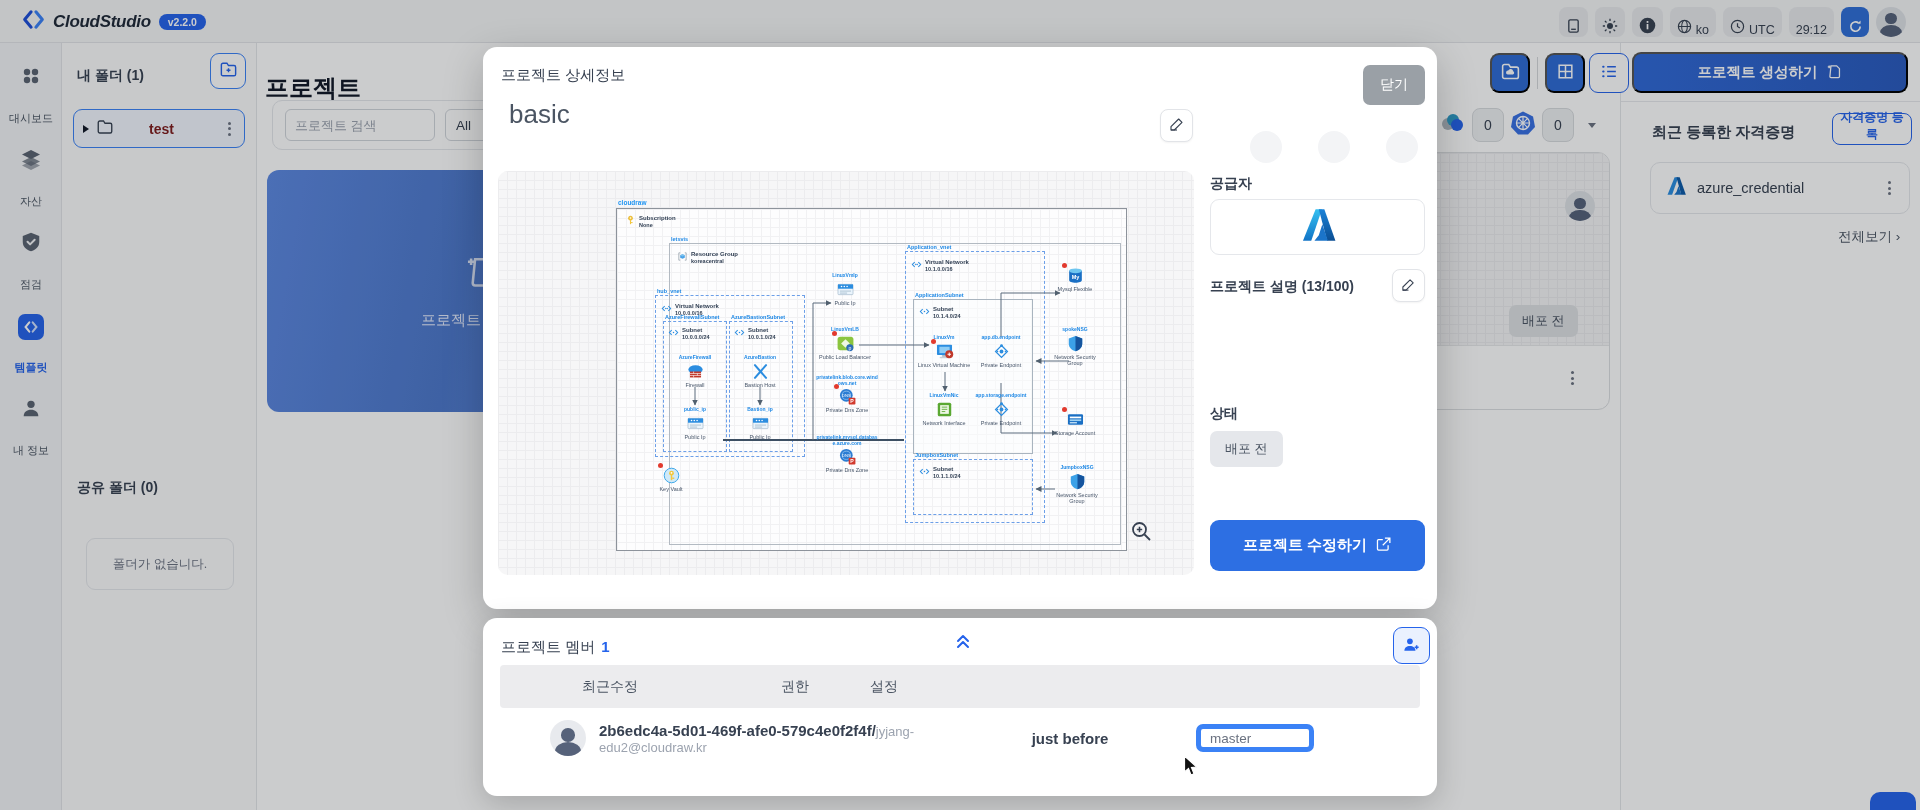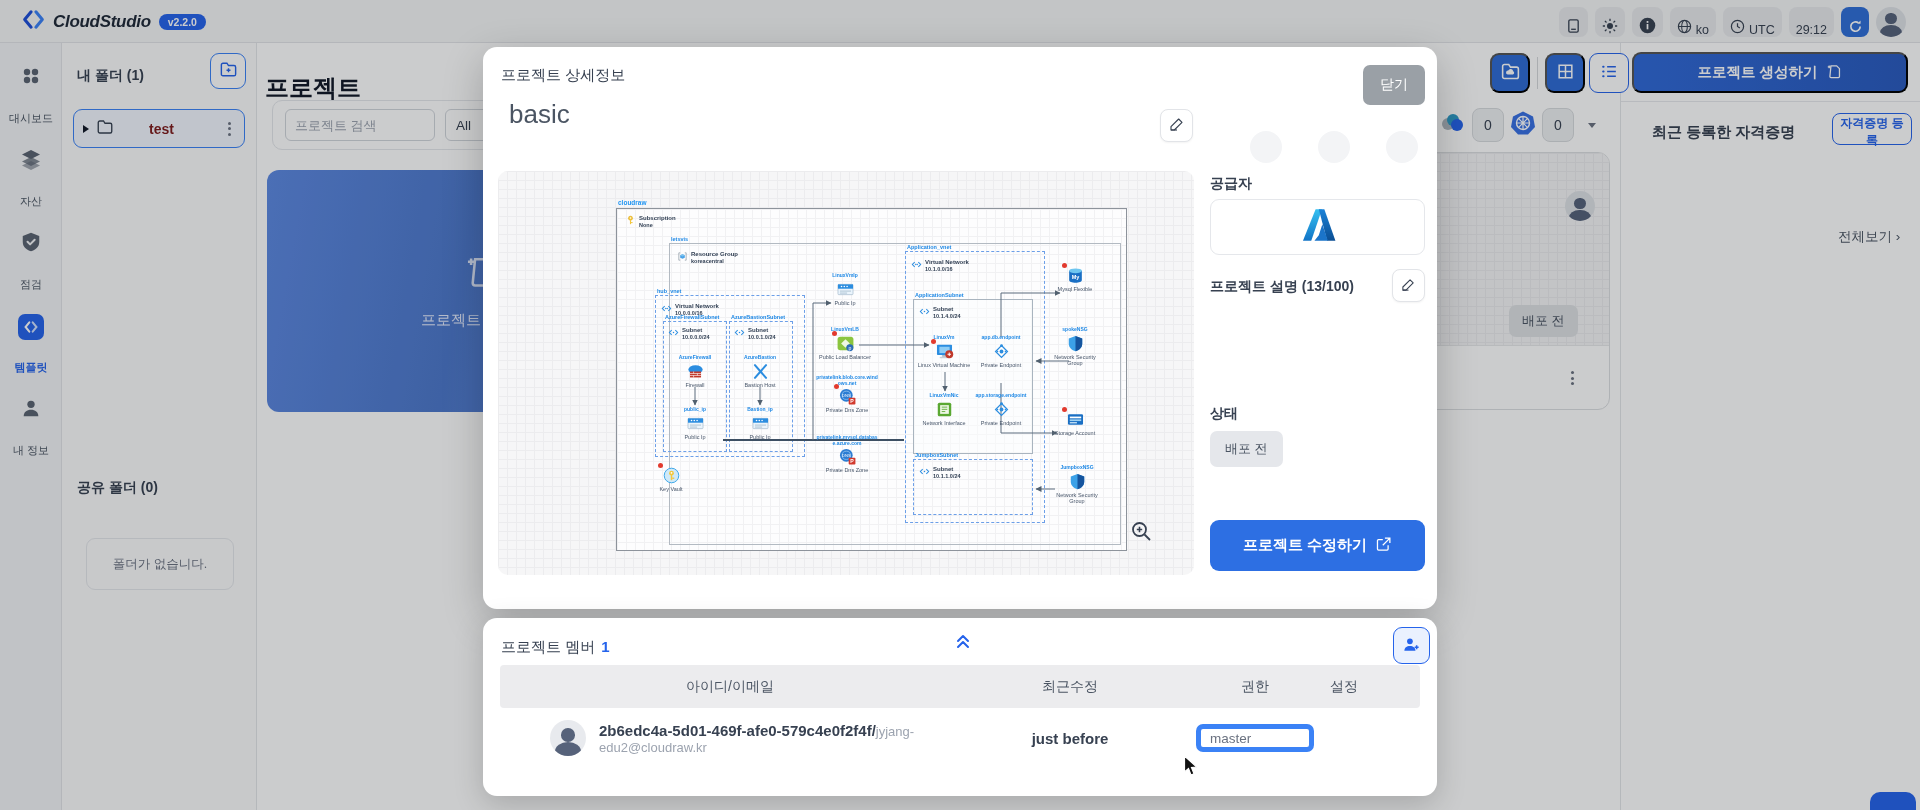--- a/index.html
+++ b/index.html
@@ -59,21 +59,21 @@
   .view-btn.line{background:#fff;border:1.5px solid #2563eb;}
   .btn-div{position:absolute;left:1537px;top:57px;width:1px;height:32px;background:#d6d8db;z-index:1;}
   .counters{position:absolute;left:1438px;top:108px;display:flex;align-items:center;gap:6px;z-index:1;}
   .cnt-box{width:32px;height:34px;border:1px solid #d7dadd;background:#eef0f2;border-radius:8px;display:flex;align-items:center;justify-content:center;font-size:14px;color:#374151;}
   .chev-down{width:0;height:0;border-top:5px solid #6b7280;border-left:4px solid transparent;border-right:4px solid transparent;margin-left:8px;}
 
   
   .rp-create{position:absolute;left:1632px;top:52px;width:276px;height:41px;border-radius:9px;background:linear-gradient(90deg,#3069d8,#2a5bbf);color:#fff;font-size:14.5px;font-weight:700;display:flex;align-items:center;justify-content:center;gap:8px;z-index:1;}
   .rp-hr{position:absolute;left:1621px;top:101px;width:299px;height:1px;background:#e7e9ec;z-index:1;}
   .rp-title{position:absolute;left:1652px;top:123px;font-size:15px;font-weight:700;color:#374151;z-index:1;}
-  .rp-reg{position:absolute;left:1832px;top:113px;width:80px;height:32px;border:1.5px solid #2563eb;border-radius:8px;background:#fff;color:#2563eb;font-size:12px;font-weight:700;display:flex;align-items:flex-start;justify-content:center;z-index:1;}
+  .rp-reg{position:absolute;left:1832px;top:113px;width:80px;height:32px;border:1.5px solid #2563eb;border-radius:8px;background:#fff;color:#2563eb;font-size:12px;font-weight:700;display:flex;align-items:flex-end;justify-content:center;z-index:1;}
   .cred-item{position:absolute;left:1650px;top:162px;width:260px;height:52px;border:1px solid #e5e7eb;border-radius:10px;background:#fff;display:flex;align-items:center;padding:0 14px;gap:10px;z-index:1;}
   .cred-item .cname{font-size:14.5px;color:#374151;flex:1;}
   .rp-viewall{position:absolute;left:1838px;top:228px;font-size:13.5px;color:#4b5563;z-index:1;}
   .corner-fab{position:absolute;left:1870px;top:792px;width:46px;height:40px;border-radius:10px;background:#2563eb;z-index:1;}
 
   
   .overlay{position:absolute;inset:0;background:rgba(10,14,20,.21);z-index:40;}
   .modal{position:absolute;left:483px;top:47px;width:954px;height:562px;background:#fff;border-radius:14px;box-shadow:0 12px 40px rgba(0,0,0,.22);z-index:50;}
   .modal2{position:absolute;left:483px;top:618px;width:954px;height:178px;background:#fff;border-radius:14px;box-shadow:0 8px 30px rgba(0,0,0,.18);z-index:50;}
   .m-title{position:absolute;left:18px;top:19px;font-size:15px;color:#374151;}
@@ -352,20 +352,33 @@
     <span><svg width="17" height="17" viewBox="0 0 24 24">
           <path d="M7 4 h8 l4 4 v11 a1.5 1.5 0 0 1 -1.5 1.5 h-10.5 a1.5 1.5 0 0 1 -1.5 -1.5 z" fill="none" stroke="#fff" stroke-width="1.8"></path>
           <path d="M4.5 7.5 v-4 M2.5 5.5 h4" stroke="#fff" stroke-width="1.8"></path>
         </svg></span>
   </button>
   <div class="rp-hr"></div>
   <div class="rp-title">최근 등록한 자격증명</div>
   <button class="rp-reg">
     <span>자격증명 등록</span>
   </button>
+  <div class="cred-item">
+    <span><svg width="22" height="22" viewBox="0 0 96 96">
+          <polygon points="42,10 58,10 31,86 11,86" fill="#2b8de0"></polygon>
+          <polygon points="50,10 64,10 91,86 71,86" fill="#0d5aa8"></polygon>
+          <polygon points="59,48 72,86 40,86 50,74" fill="#1b74c9"></polygon>
+        </svg></span>
+    <span class="cname">azure_credential</span>
+    <span class="kebab">
+        <i></i>
+        <i></i>
+        <i></i>
+      </span>
+  </div>
   <div class="rp-viewall">전체보기 ›</div>
 
   <div class="corner-fab"></div>
 
   <div class="overlay"></div>
 
   <section class="modal">
     <div class="m-title">프로젝트 상세정보</div>
     <button class="m-close">
         <span>닫기</span>
@@ -794,21 +807,20 @@
           </svg></span>
     </button>
     <button class="addmem-btn">
       <span><svg width="19" height="19" viewBox="0 0 24 24">
             <circle cx="10" cy="8" r="3.6" fill="#2563eb"></circle>
             <path d="M3 20 C3 16 6 14 10 14 C14 14 17 16 17 20 Z" fill="#2563eb"></path>
             <path d="M18.5 13 v5 M16 15.5 h5" stroke="#2563eb" stroke-width="1.9"></path>
           </svg></span>
     </button>
     <div class="mem-head">
-      <span class="mh-c1">아이디/이메일</span>
       <span class="mh-c2">최근수정</span>
       <span class="mh-c3">권한</span>
       <span class="mh-c4">설정</span>
     </div>
     <div class="mem-row">
       <div class="mr-c1">
         <span class="mr-avatar person"></span>
         <span>
           <span class="mr-id">2b6edc4a-5d01-469f-afe0-579c4e0f2f4f/</span><span class="mr-email">jyjang-edu2@cloudraw.kr</span>
         </span>

